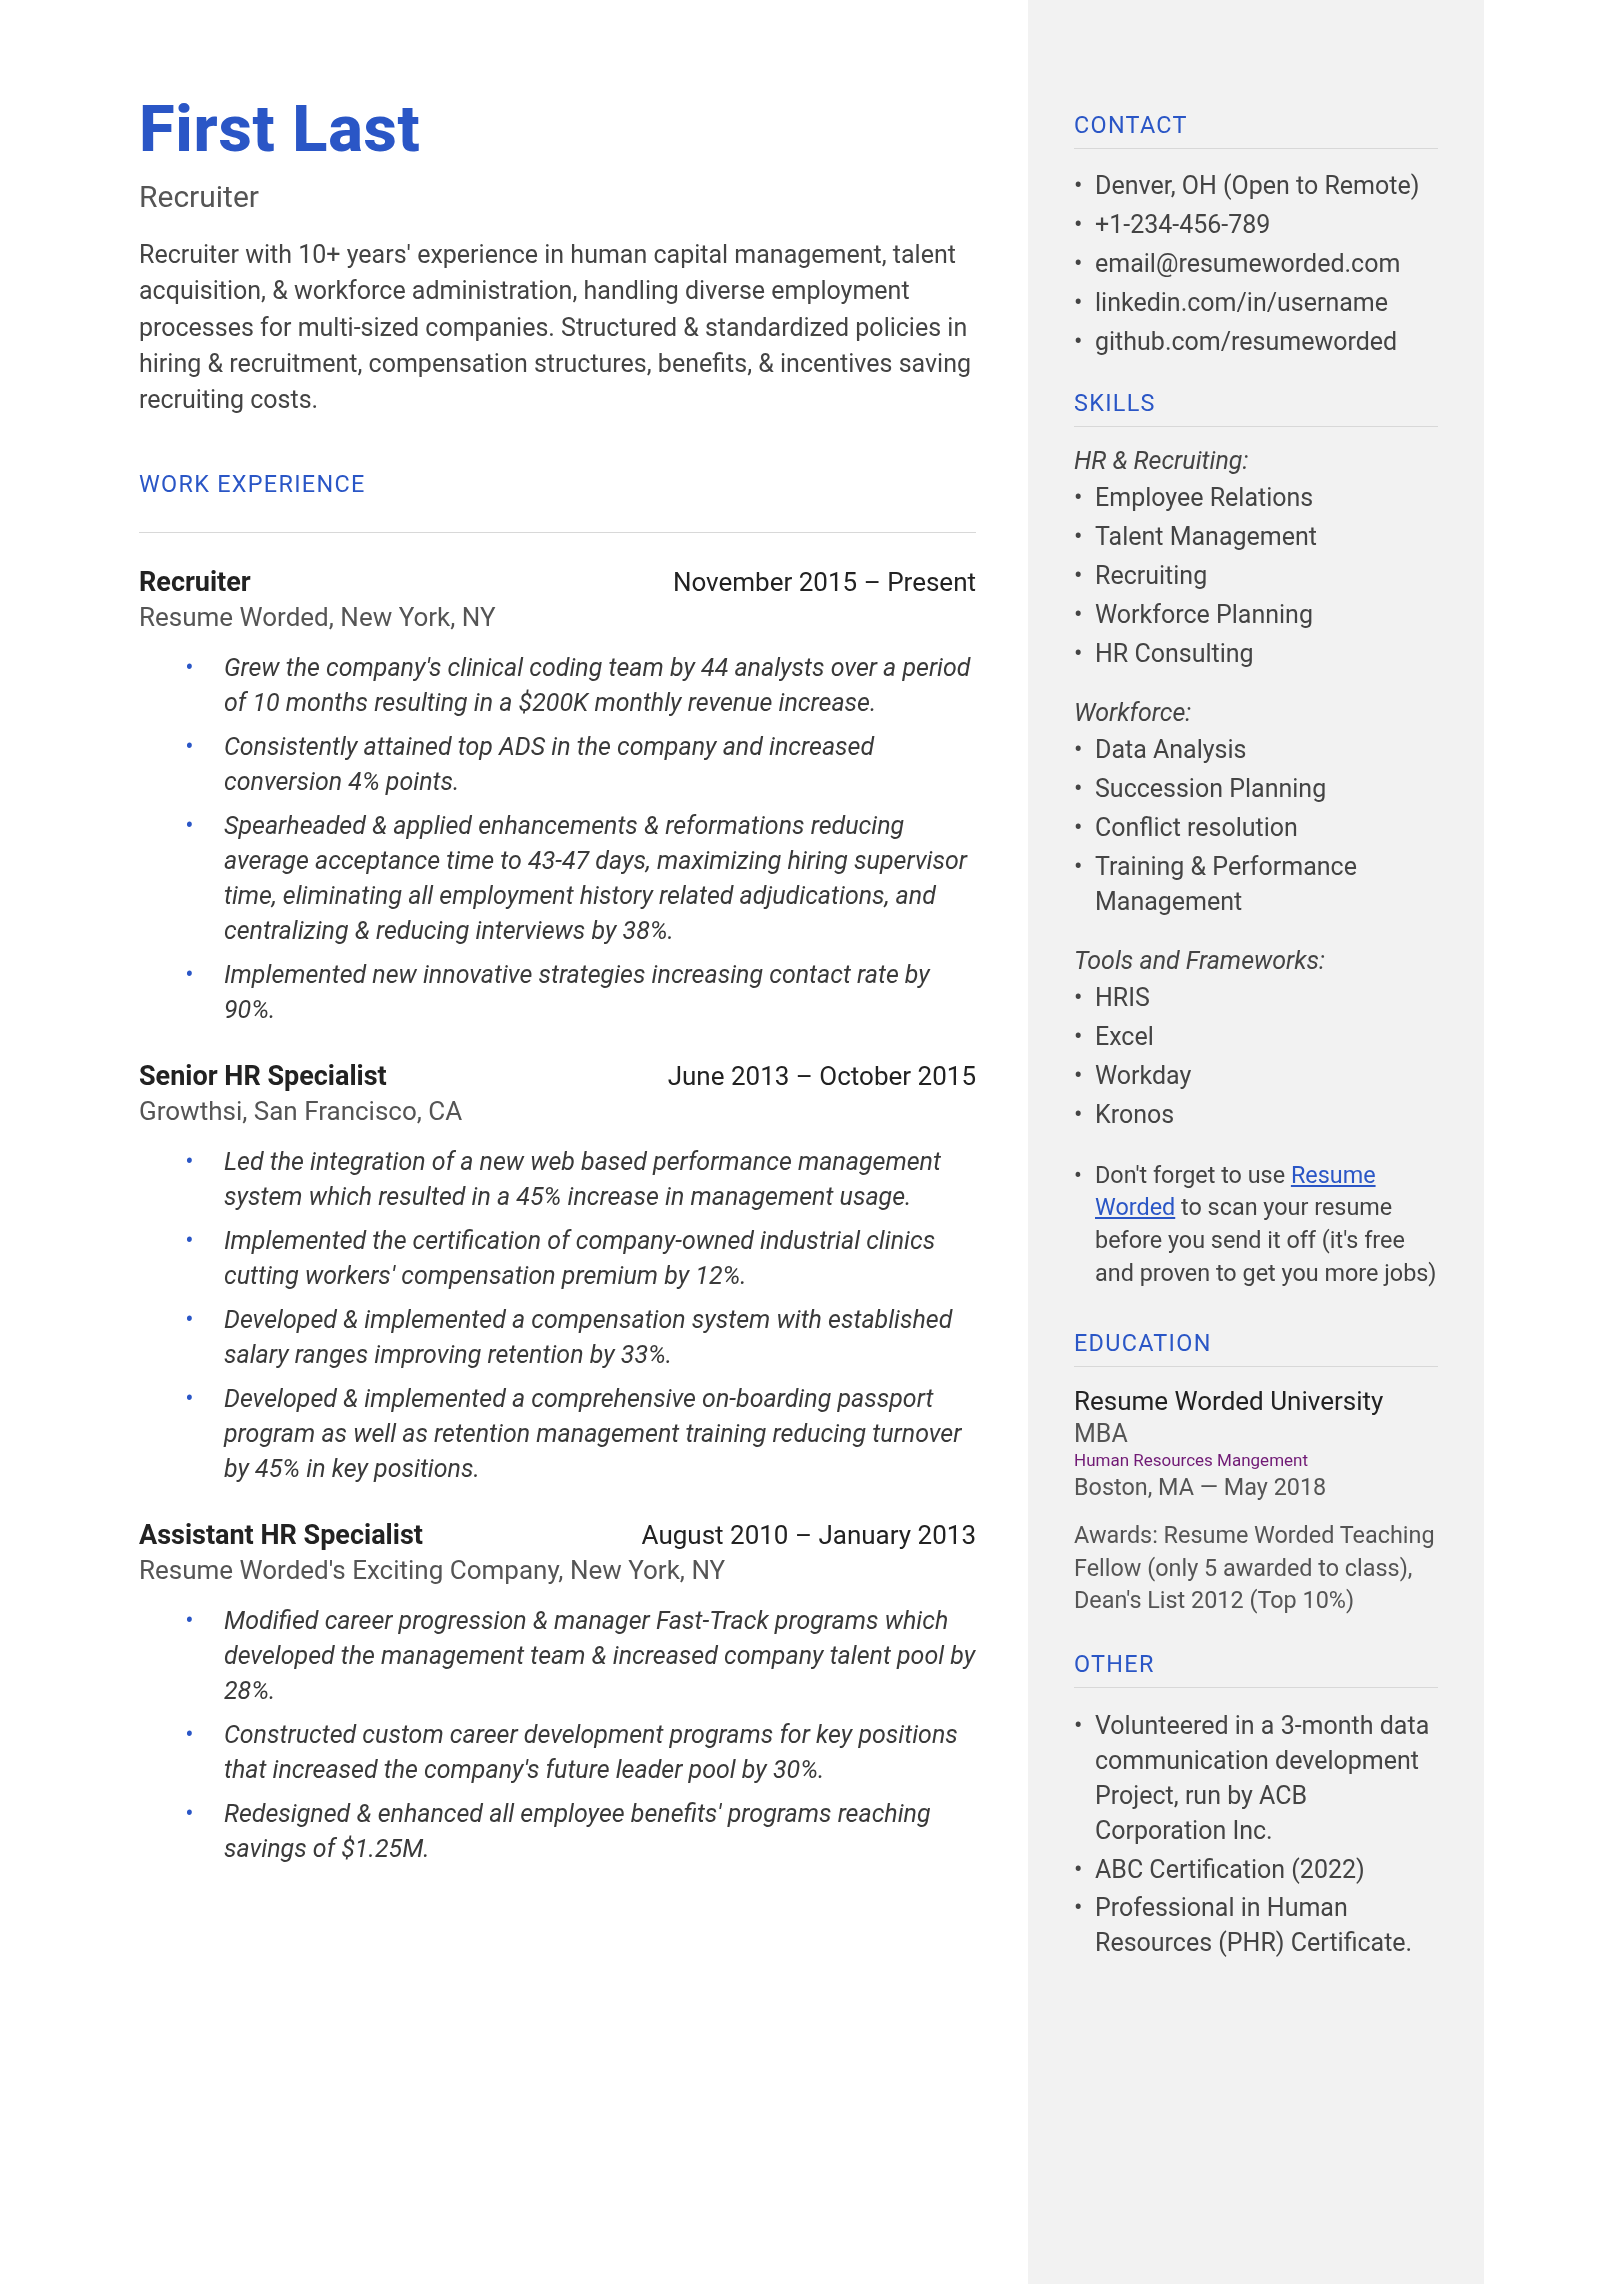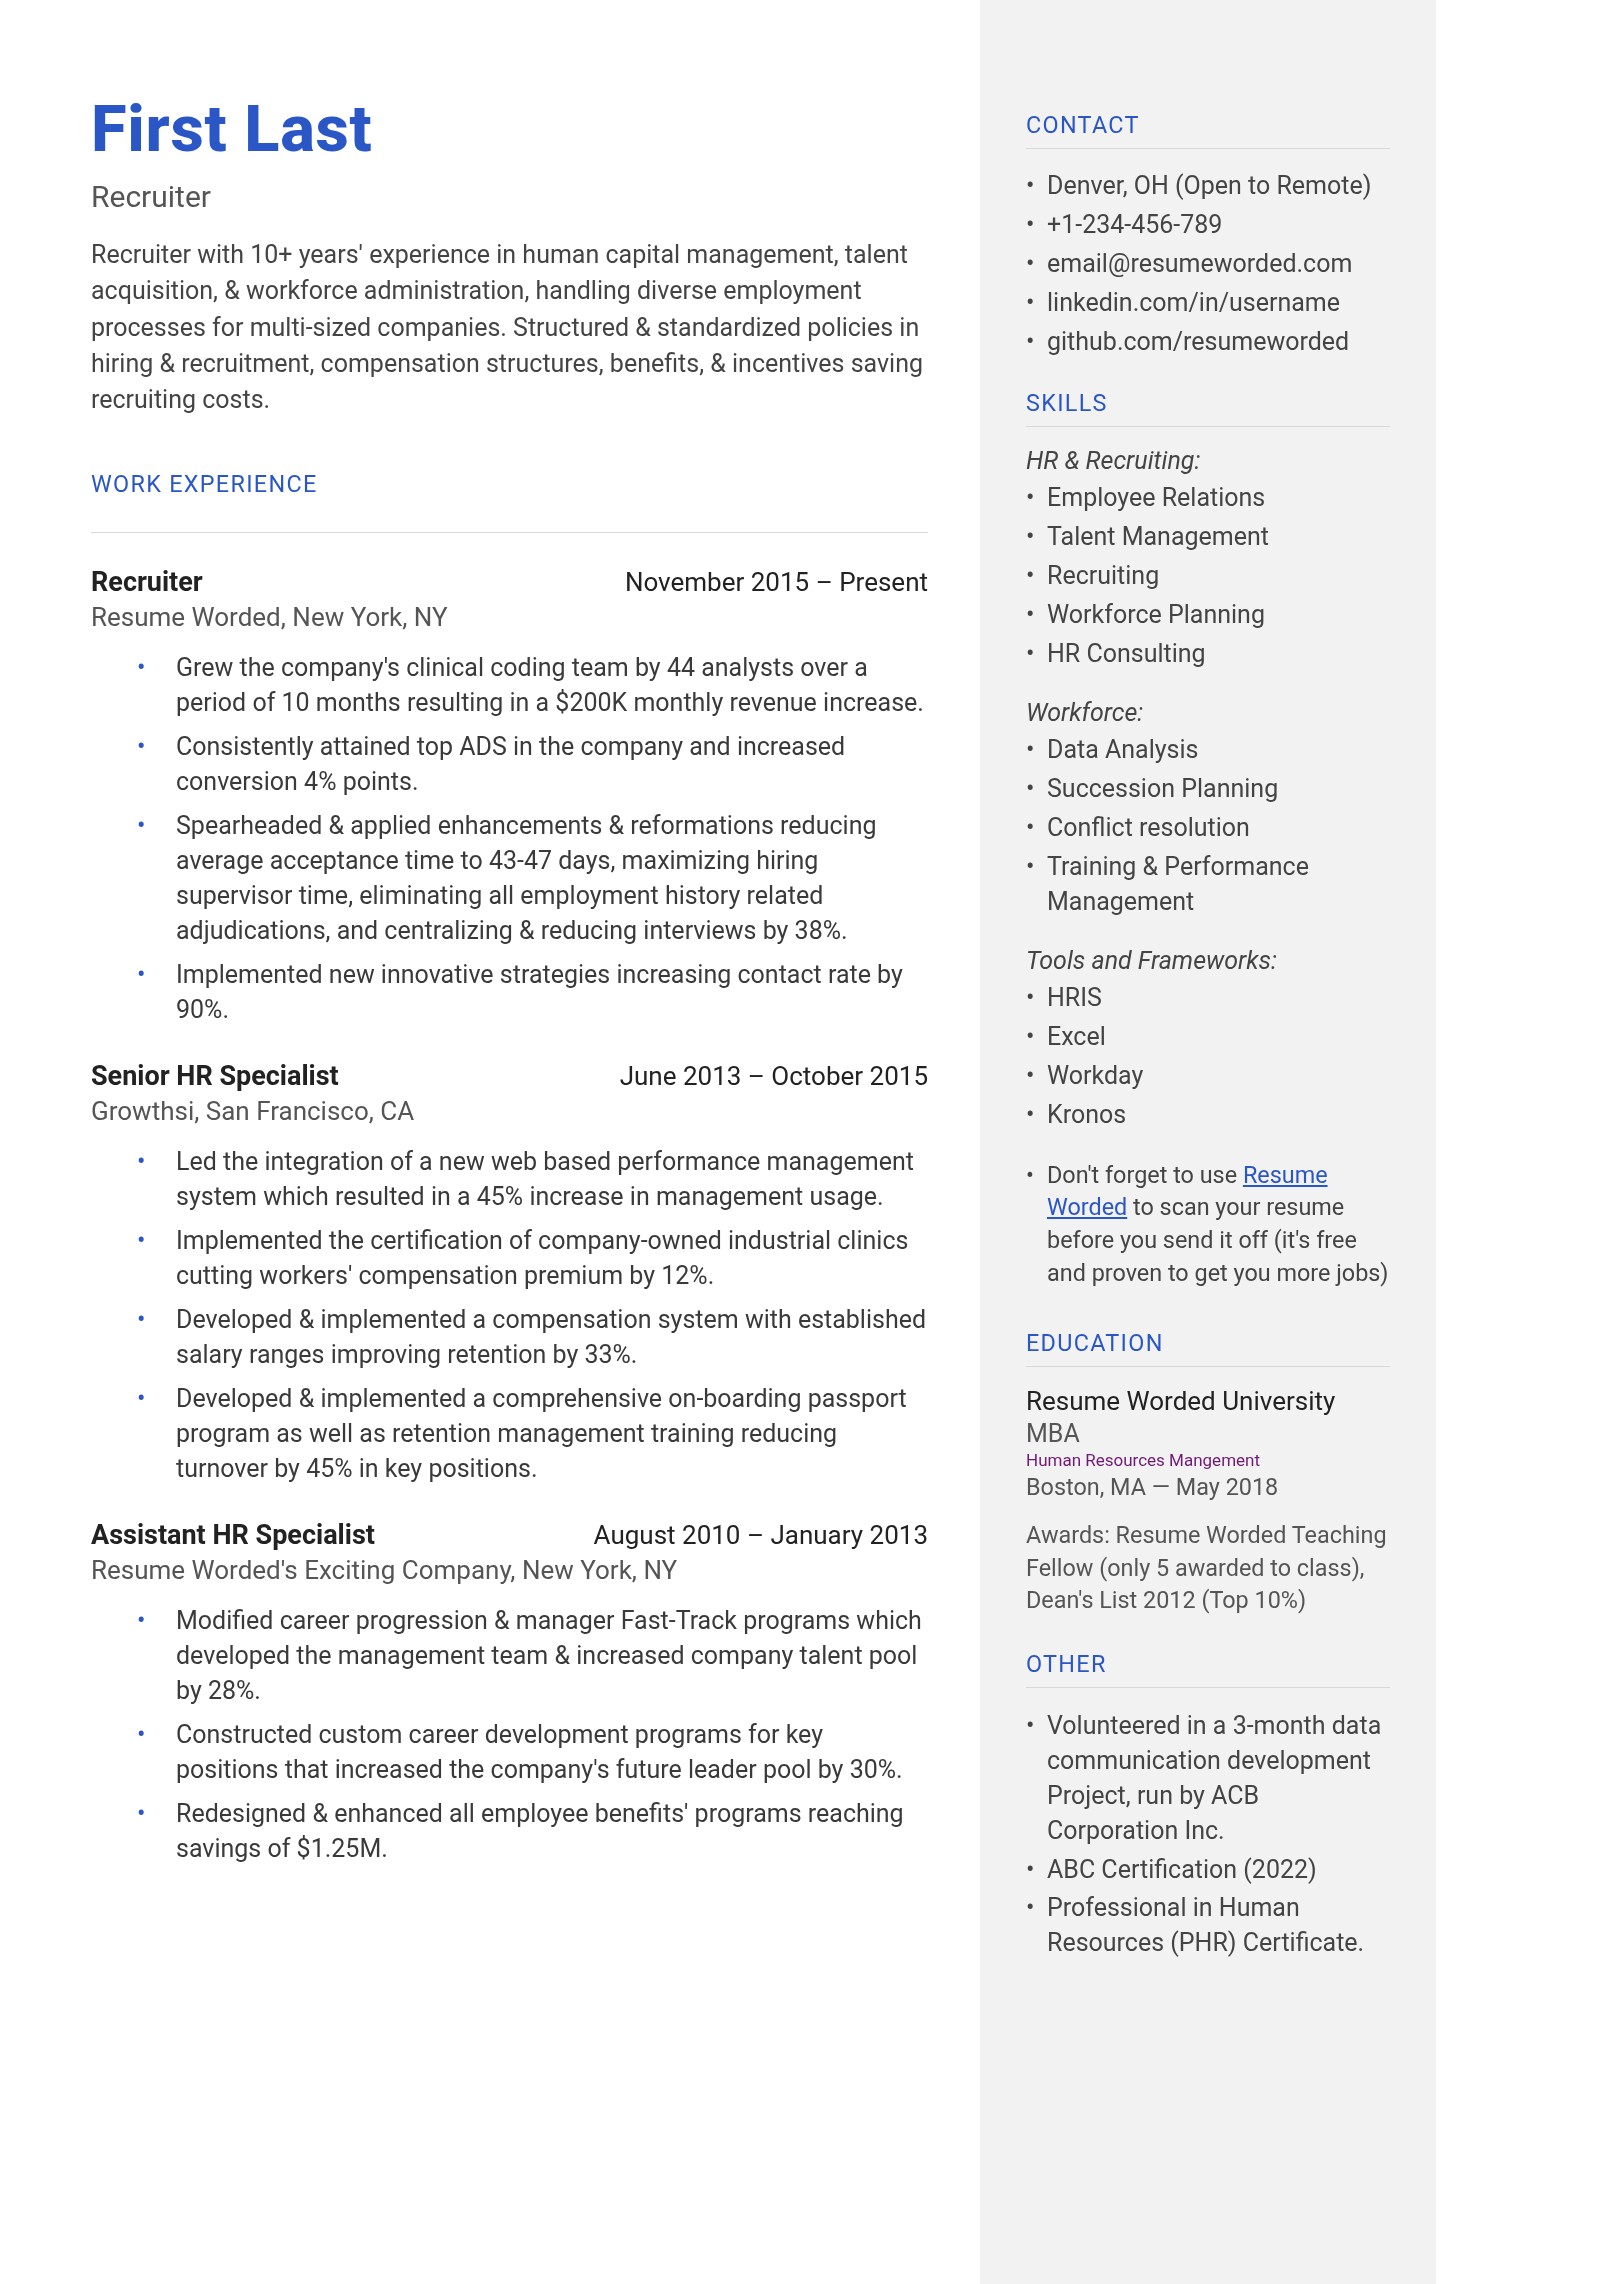--- a/index.html
+++ b/index.html
@@ -7,20 +7,21 @@
     font-family: "Segoe UI", -apple-system, Roboto, "Helvetica Neue", Arial, sans-serif;
     font-size: 25px;
     color: #3a3a3a;
     background: #fff;
     width: 1617px;
   }
   .page {
     display: flex;
     width: 1436px;
     min-height: 2284px;
+    margin-left: 48px;
   }
   .main {
     flex: 1;
     padding: 91px 52px 91px 91px;
   }
   .sidebar {
     width: 456px;
     background: #f2f2f2;
     padding: 104px 46px 65px 46px;
   }
@@ -75,20 +76,21 @@
   .job-company { font-size: 26px; color: #555; margin-bottom: 18px; }
   ul.bullets {
     list-style: none;
     padding-left: 46px;
   }
   ul.bullets li {
     position: relative;
     padding-left: 39px;
     margin-bottom: 9px;
     line-height: 1.4;
+    font-style: italic;
   }
   ul.bullets li::before {
     content: "•";
     color: #2a56c6;
     position: absolute;
     left: 0;
     top: 0;
     font-size: 25px;
   }
   .sidebar ul.sb-list {

